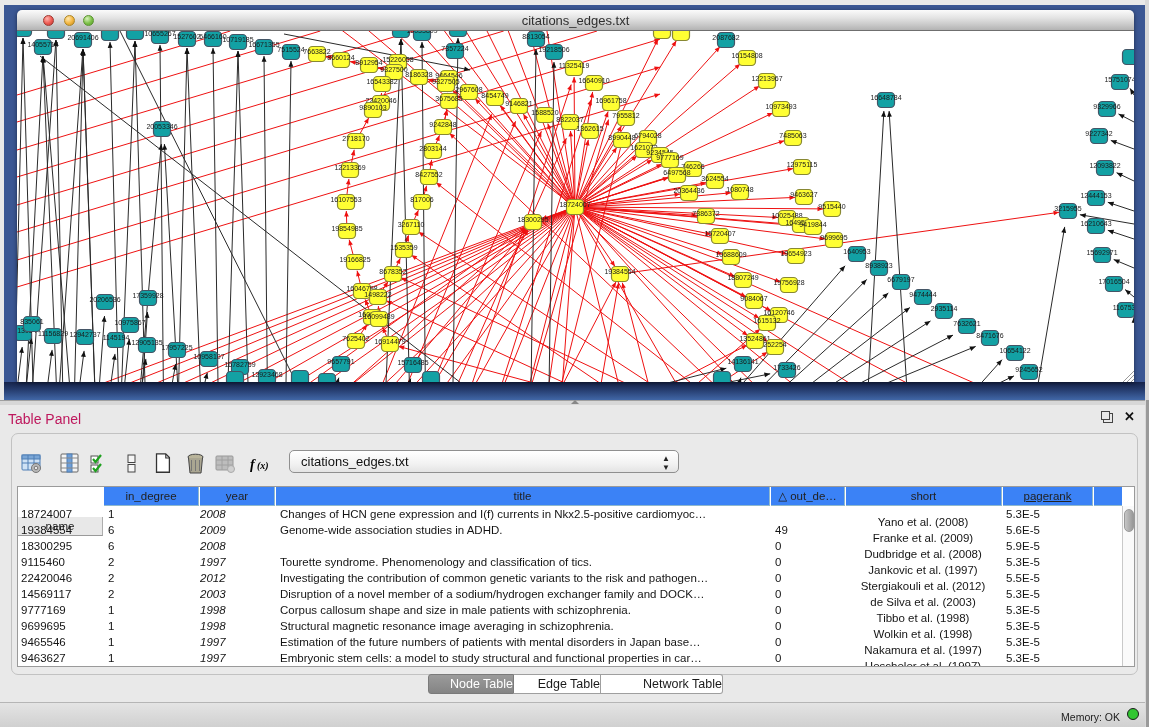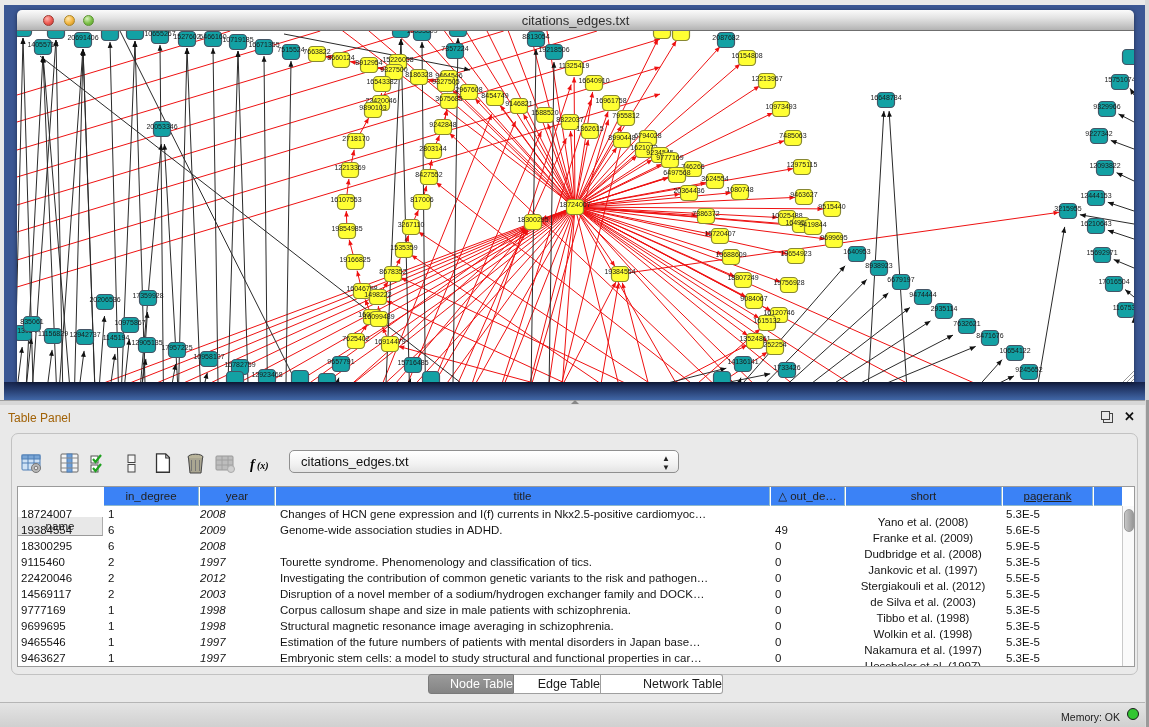--- a/index.html
+++ b/index.html
@@ -16,21 +16,21 @@
 #title { position:absolute; left:0; right:0; top:3px; text-align:center;
   font-size:13px; color:#2f2f2f; }
 .tl { position:absolute; top:5px; width:11px; height:11px; border-radius:50%; }
 #canvas { position:absolute; left:0; top:21px; width:1117px; height:351px;
   background:#ffffff; overflow:hidden; }
 #tpanel { position:absolute; left:0; top:400px; width:1149px; height:327px;
   background:#e9e9e9; }
 #divbar { position:absolute; left:0; top:400px; width:1149px; height:5px;
   background:#d7d7d7; border-top:1px solid #9f9f9f; }
 #divarrow { position:absolute; left:571px; top:400px; width:0; height:0; border-left:4px solid transparent; border-right:4px solid transparent; border-bottom:4px solid #888; }
-#tphead { position:absolute; left:8px; top:411px; font-size:12px; color:#a16207; }
+#tphead { position:absolute; left:8px; top:411px; font-size:14px; color:#be185d; }
 #tpfloat { position:absolute; left:1103px; top:413px; width:10px; height:10px;
   border:1px solid #444; }
 #tpfloat:before { content:''; position:absolute; left:-3px; top:-3px; width:7px;
   height:7px; border:1px solid #444; background:#e9e9e9; }
 #tpclose { position:absolute; left:1124px; top:409px; font-size:13px; color:#111;
   font-weight:bold; }
 #panelbox { position:absolute; left:11px; top:433px; width:1127px; height:242px;
   background:#eaeaea; border:1px solid #c2c2c2; border-radius:7px; }
 .ticon { position:absolute; top:452px; }
 #combo { position:absolute; left:289px; top:450px; width:390px; height:23px;

